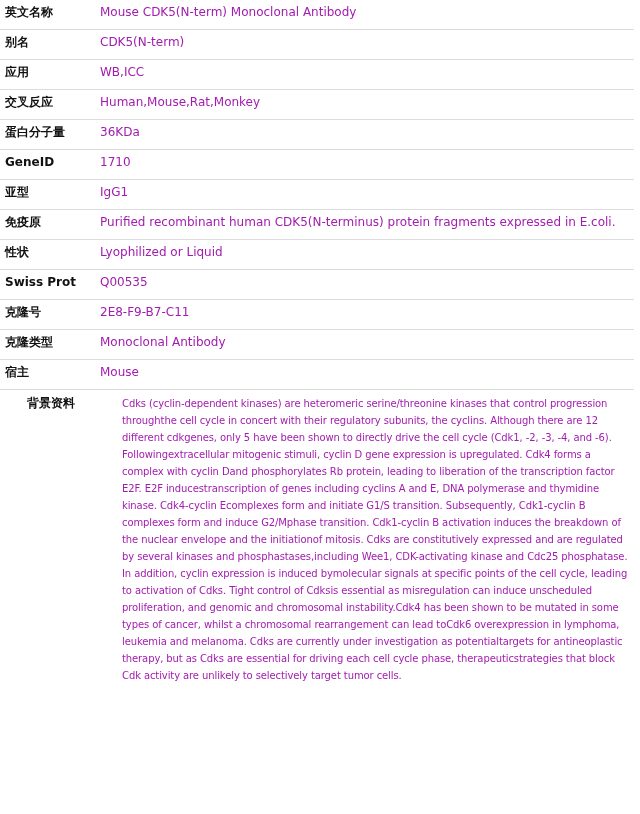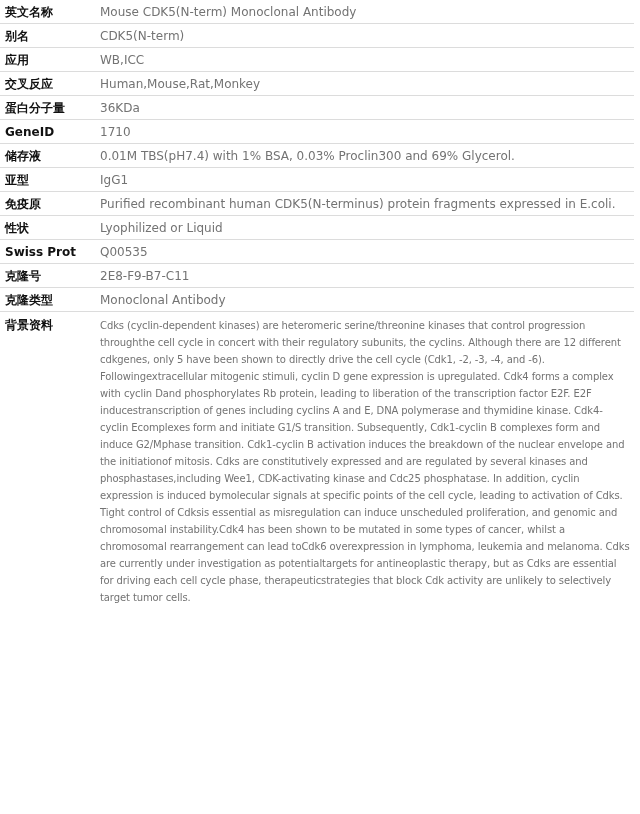--- a/index.html
+++ b/index.html
@@ -20,45 +20,46 @@
       table-layout: fixed;
     }
     .spec-table td {
       border-bottom: 1px solid #dcdcdc;
       vertical-align: top;
       padding: 0;
       font-size: 12px;
       line-height: 17px;
     }
     .spec-table tr.single td {
-      height: 23px;
+      height: 29px;
     }
     .spec-table tr.single td .cell {
       padding-top: 4px;
     }
     .label-cell {
       width: 95px;
     }
     .label-cell .cell {
       padding-left: 5px;
       font-weight: bold;
       color: #111111;
       white-space: nowrap;
     }
     .value-cell .cell {
       padding-left: 5px;
       padding-right: 4px;
-      color: #737373;
+      color: #a21caf;
       white-space: nowrap;
     }
     .spec-table tr.para td {
       border-bottom: none;
     }
     .spec-table tr.para td .cell {
       padding-top: 5px;
+      margin-left: 22px;
     }
     .spec-table tr.para .value-cell .cell {
       white-space: normal;
       font-size: 10px;
       line-height: 17px;
       letter-spacing: -0.1px;
     }
   </style>
 </head>
 <body>
@@ -108,28 +109,20 @@
     <tr class="single">
       <td class="label-cell">
           <div class="cell">GeneID</div>
         </td>
       <td class="value-cell">
           <div class="cell">1710</div>
         </td>
     </tr>
     <tr class="single">
       <td class="label-cell">
-          <div class="cell">储存液</div>
-        </td>
-      <td class="value-cell">
-          <div class="cell">0.01M TBS(pH7.4) with 1% BSA, 0.03% Proclin300 and 69% Glycerol.</div>
-        </td>
-    </tr>
-    <tr class="single">
-      <td class="label-cell">
           <div class="cell">亚型</div>
         </td>
       <td class="value-cell">
           <div class="cell">IgG1</div>
         </td>
     </tr>
     <tr class="single">
       <td class="label-cell">
           <div class="cell">免疫原</div>
         </td>
@@ -162,20 +155,28 @@
         </td>
     </tr>
     <tr class="single">
       <td class="label-cell">
           <div class="cell">克隆类型</div>
         </td>
       <td class="value-cell">
           <div class="cell">Monoclonal Antibody</div>
         </td>
     </tr>
+    <tr class="single">
+      <td class="label-cell">
+          <div class="cell">宿主</div>
+        </td>
+      <td class="value-cell">
+          <div class="cell">Mouse</div>
+        </td>
+    </tr>
     <tr class="para">
       <td class="label-cell">
           <div class="cell">背景资料</div>
         </td>
       <td class="value-cell">
           <div class="cell">Cdks (cyclin-dependent kinases) are heteromeric serine/threonine kinases that control progression throughthe cell cycle in concert with their regulatory subunits, the cyclins. Although there are 12 different cdkgenes, only 5 have been shown to directly drive the cell cycle (Cdk1, -2, -3, -4, and -6). Followingextracellular mitogenic stimuli, cyclin D gene expression is upregulated. Cdk4 forms a complex with cyclin Dand phosphorylates Rb protein, leading to liberation of the transcription factor E2F. E2F inducestranscription of genes including cyclins A and E, DNA polymerase and thymidine kinase. Cdk4-cyclin Ecomplexes form and initiate G1/S transition. Subsequently, Cdk1-cyclin B complexes form and induce G2/Mphase transition. Cdk1-cyclin B activation induces the breakdown of the nuclear envelope and the initiationof mitosis. Cdks are constitutively expressed and are regulated by several kinases and phosphastases,including Wee1, CDK-activating kinase and Cdc25 phosphatase. In addition, cyclin expression is induced bymolecular signals at specific points of the cell cycle, leading to activation of Cdks. Tight control of Cdksis essential as misregulation can induce unscheduled proliferation, and genomic and chromosomal instability.Cdk4 has been shown to be mutated in some types of cancer, whilst a chromosomal rearrangement can lead toCdk6 overexpression in lymphoma, leukemia and melanoma. Cdks are currently under investigation as potentialtargets for antineoplastic therapy, but as Cdks are essential for driving each cell cycle phase, therapeuticstrategies that block Cdk activity are unlikely to selectively target tumor cells.</div>
         </td>
     </tr>
   </tbody>
 </table>

